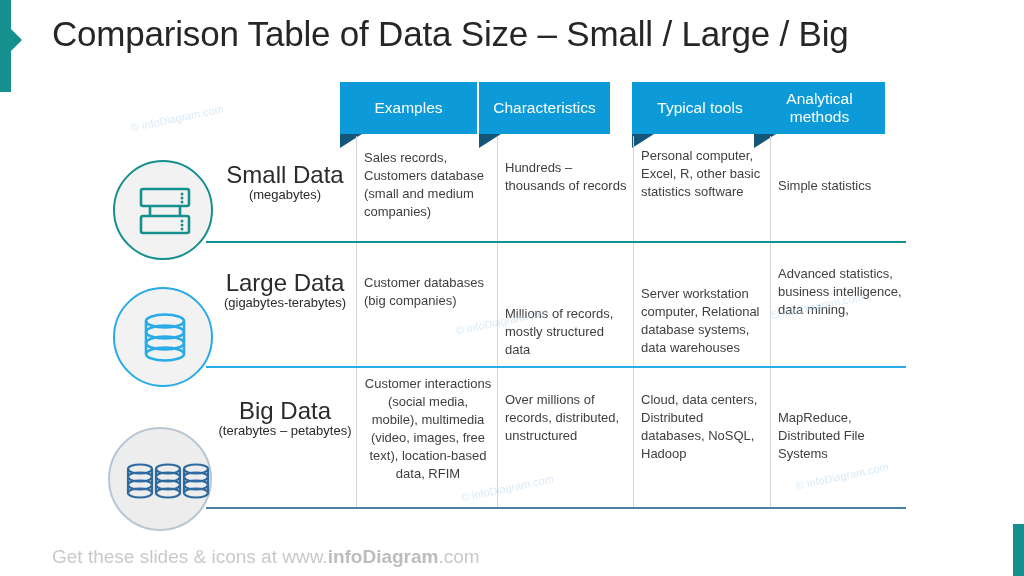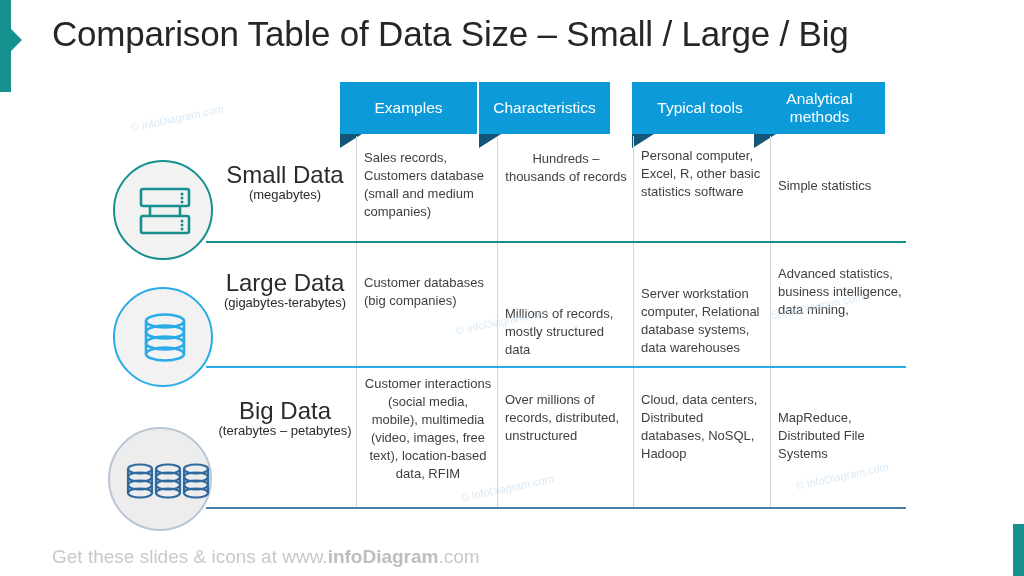--- a/index.html
+++ b/index.html
@@ -208,21 +208,21 @@
           <circle cx="67" cy="67" r="1.5"></circle>
       </g>
     </svg>
   </div>
   <div class="row-label" style="left:205px; top:162px; width:160px;">
     <span class="main">Small Data</span>
     <span class="sub">(megabytes)</span>
   </div>
 
   <div class="cell" style="left:364px; top:149px; width:125px;">Sales records, Customers database (small and medium companies)</div>
-  <div class="cell" style="left:505px; top:150px; width:122px;text-align:center;">Hundreds – thousands of records</div>
+  <div class="cell" style="left:505px; top:159px; width:122px;">Hundreds – thousands of records</div>
   <div class="cell" style="left:641px; top:147px; width:126px;">Personal computer, Excel, R, other basic statistics software</div>
   <div class="cell" style="left:778px; top:177px; width:126px;">Simple statistics</div>
 
   <div class="row-rule" style="left:206px; top:241px; width:700px; background:#15908E;"></div>
 
   <div class="row-circle" style="left:113px; top:287px; width:100px; height:100px; background:#F2F2F2; border:2px solid #29ABE8;">
     <svg width="100" height="100" viewBox="0 0 100 100">
       <g fill="none" stroke="#29ABE8" stroke-width="2.6">
         <ellipse cx="50" cy="32" rx="19" ry="6.5"></ellipse>
         <path d="M31 32 v11"></path>

